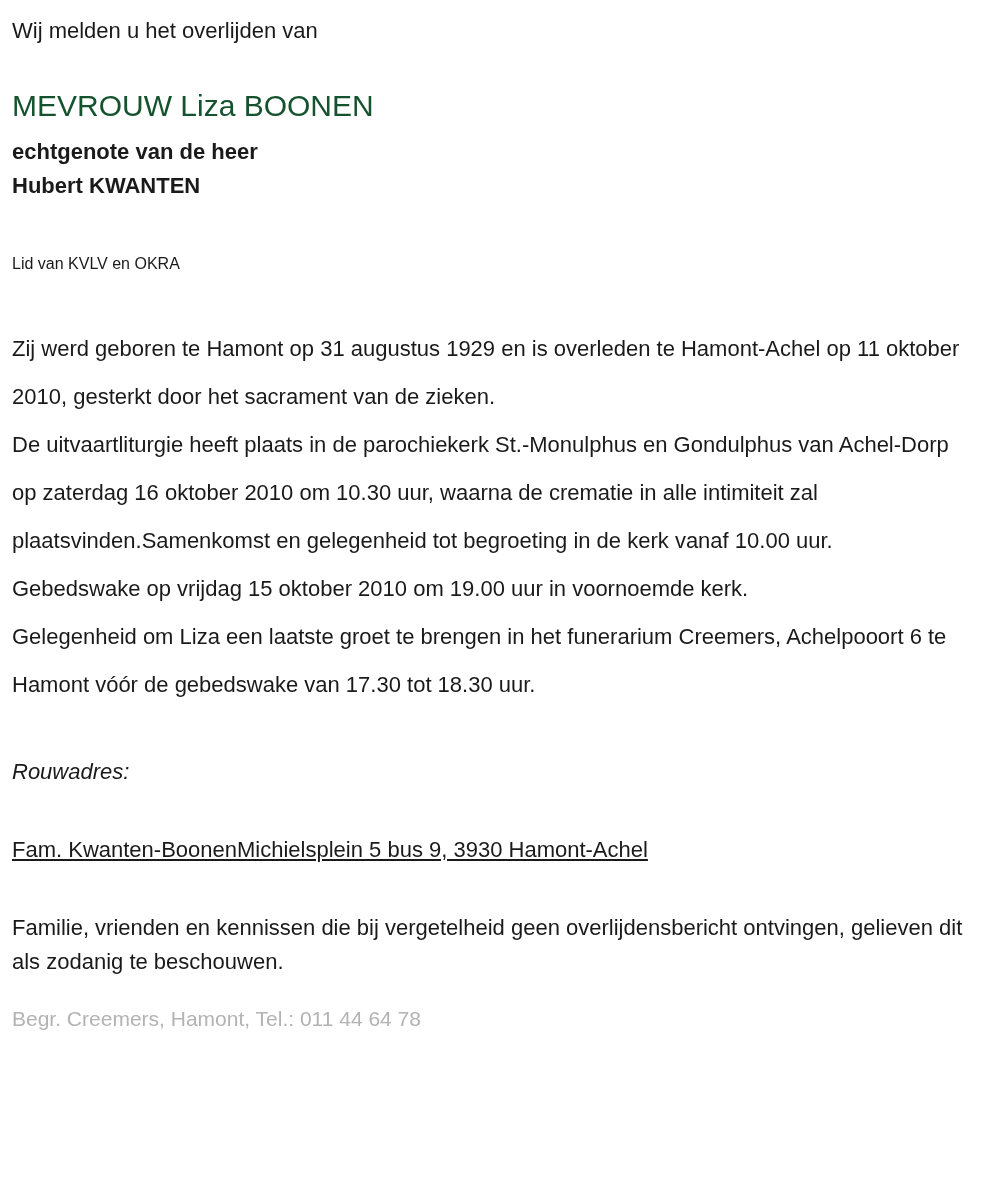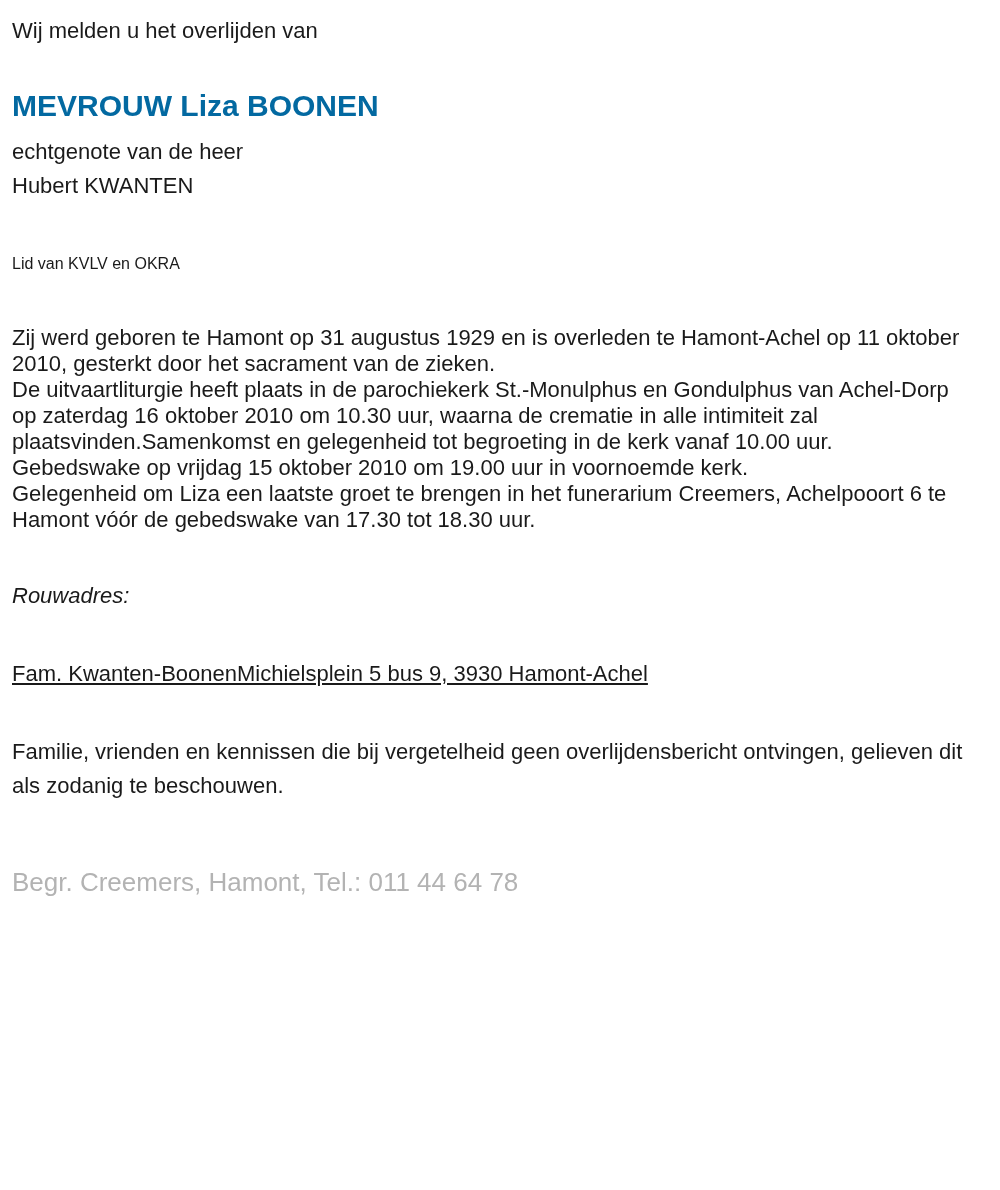--- a/index.html
+++ b/index.html
@@ -22,40 +22,41 @@
   }
   .intro {
     font-size: 22px;
     line-height: 34px;
     color: #1a1a1a;
     white-space: pre-wrap;
   }
   .deceased-name {
     font-size: 30px;
     line-height: 40px;
-    font-weight: bold;
-    color: #0369a1;
+    font-weight: normal;
+    color: #14532d;
     margin: 38px 0 0 0;
     letter-spacing: 0px;
   }
   .relation {
     font-size: 22px;
     line-height: 34px;
     margin-top: 9px;
     white-space: pre-wrap;
+    font-weight: bold;
   }
   .membership {
     font-size: 16px;
     line-height: 34px;
     margin-top: 44px;
     white-space: pre-wrap;
   }
   .body-block {
     font-size: 22px;
-    line-height: 26px;
+    line-height: 48px;
     margin-top: 44px;
     max-width: 958px;
     white-space: pre-wrap;
     word-wrap: break-word;
   }
   .mourning-label {
     font-size: 22px;
     line-height: 34px;
     margin-top: 46px;
     white-space: pre-wrap;
@@ -69,24 +70,24 @@
     text-decoration: underline;
   }
   .notice {
     font-size: 22px;
     line-height: 34px;
     margin-top: 44px;
     max-width: 958px;
     white-space: pre-wrap;
   }
   .footer {
-    font-size: 26px;
+    font-size: 21px;
     line-height: 32px;
     color: #b3b3b3;
-    margin-top: 63px;
+    margin-top: 24px;
     white-space: pre-wrap;
   }
 </style>
 </head>
 <body>
 
 <div class="page">
 
   <div class="intro">Wij melden u het overlijden van</div>
 

